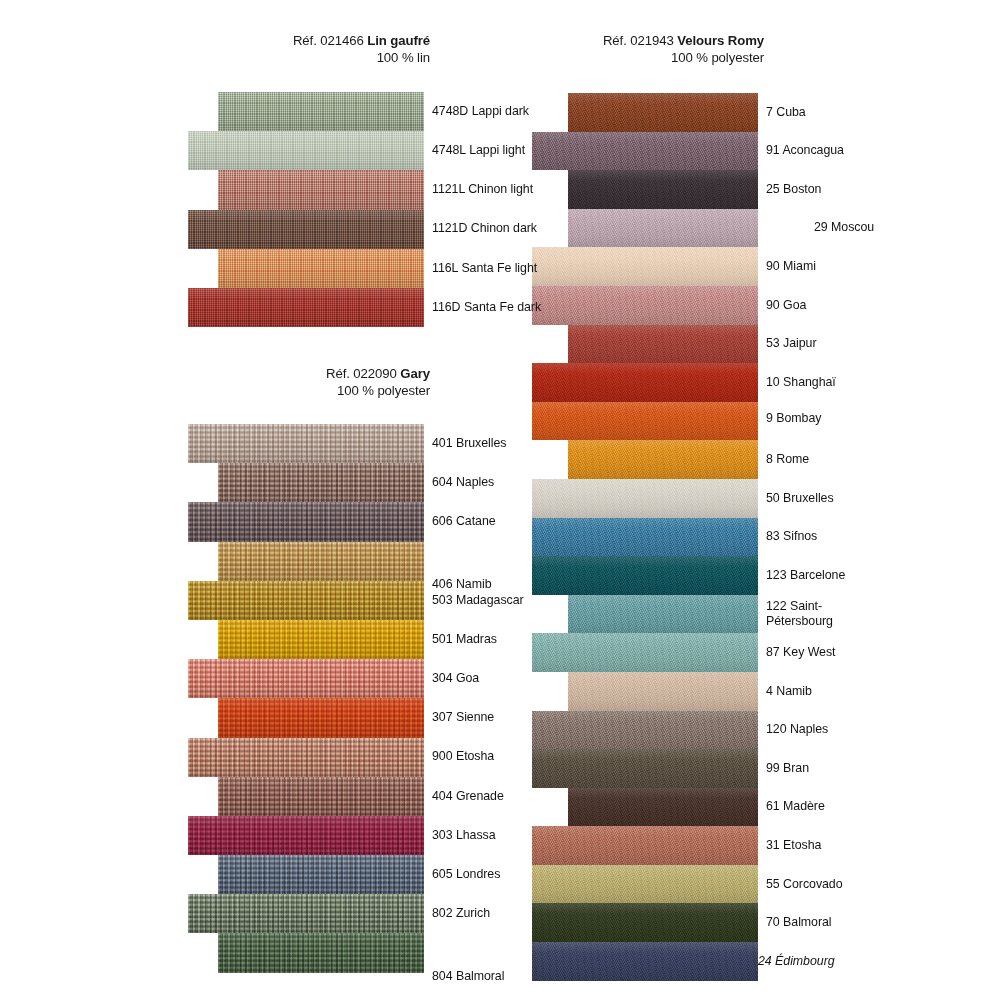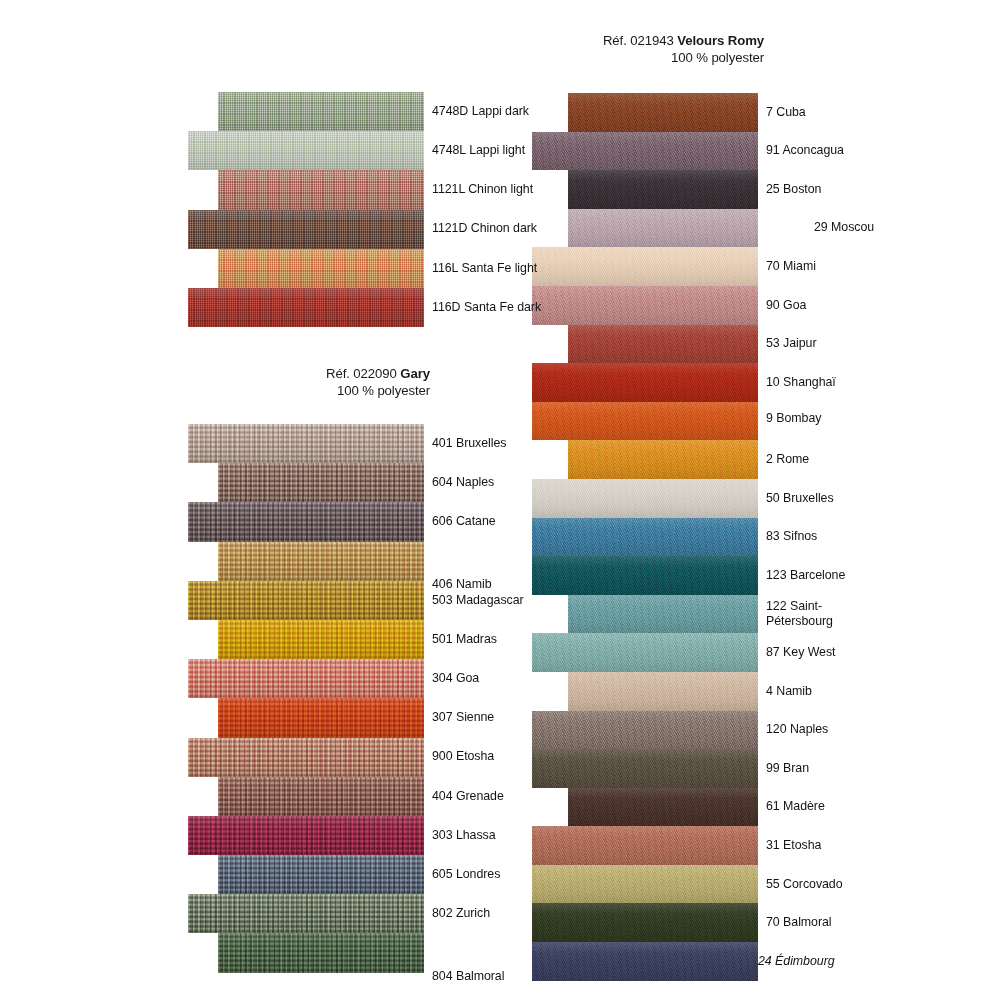--- a/index.html
+++ b/index.html
@@ -128,20 +128,26 @@
     letter-spacing: -0.05px;
     color: #141414;
     white-space: pre-line;
   }
 </style>
 </head>
 <body>
 
 <div class="page">
 
+  <div class="sec-head" style="right:570px; top:33px;">
+    <div class="line1">
+      <span class="ref">Réf. 021466 </span><span class="name">Lin gaufré</span>
+    </div>
+    <div class="line2">100 % lin</div>
+  </div>
 
   <div class="swatch-col" style="left: 188px; top: 92px; width: 236px; height: 235.2px;">
       <div class="row" style="height: 39.2px;">
         <div class="swatch" style="left: 30px;">
           <div class="base" style="background: rgb(154, 167, 143);"></div>
           <div class="tex tex-linen"></div>
           <div class="shade"></div>
         </div>
       </div>
       <div class="row" style="height: 39.2px;">
@@ -481,26 +487,26 @@
     <div class="lbl" style="left: 432px; top: 749.4px;">900 Etosha</div>
     <div class="lbl" style="left: 432px; top: 788.6px;">404 Grenade</div>
     <div class="lbl" style="left: 432px; top: 827.8px;">303 Lhassa</div>
     <div class="lbl" style="left: 432px; top: 867px;">605 Londres</div>
     <div class="lbl" style="left: 432px; top: 906.2px;">802 Zurich</div>
     <div class="lbl" style="left: 432px; top: 945.4px; margin-top: 24px;">804 Balmoral</div>
     <div class="lbl" style="left: 766px; top: 104.5px;">7 Cuba</div>
     <div class="lbl" style="left: 766px; top: 143.1px;">91 Aconcagua</div>
     <div class="lbl" style="left: 766px; top: 181.7px;">25 Boston</div>
     <div class="lbl" style="left: 766px; top: 220.3px; margin-left: 48px;">29 Moscou</div>
-    <div class="lbl" style="left: 766px; top: 258.9px;">70 Miami</div>
+    <div class="lbl" style="left: 766px; top: 258.9px;">90 Miami</div>
     <div class="lbl" style="left: 766px; top: 297.5px;">90 Goa</div>
     <div class="lbl" style="left: 766px; top: 336.1px;">53 Jaipur</div>
     <div class="lbl" style="left: 766px; top: 374.7px;">10 Shanghaï</div>
     <div class="lbl" style="left: 766px; top: 411px;">9 Bombay</div>
-    <div class="lbl" style="left: 766px; top: 451.9px;">2 Rome</div>
+    <div class="lbl" style="left: 766px; top: 451.9px;">8 Rome</div>
     <div class="lbl" style="left: 766px; top: 490.5px;">50 Bruxelles</div>
     <div class="lbl" style="left: 766px; top: 529.1px;">83 Sifnos</div>
     <div class="lbl" style="left: 766px; top: 567.7px;">123 Barcelone</div>
     <div class="lbl" style="left: 766px; top: 598.5px;">122 Saint-
 Pétersbourg</div>
     <div class="lbl" style="left: 766px; top: 644.9px;">87 Key West</div>
     <div class="lbl" style="left: 766px; top: 683.5px;">4 Namib</div>
     <div class="lbl" style="left: 766px; top: 722.1px;">120 Naples</div>
     <div class="lbl" style="left: 766px; top: 760.7px;">99 Bran</div>
     <div class="lbl" style="left: 766px; top: 799.3px;">61 Madère</div>

